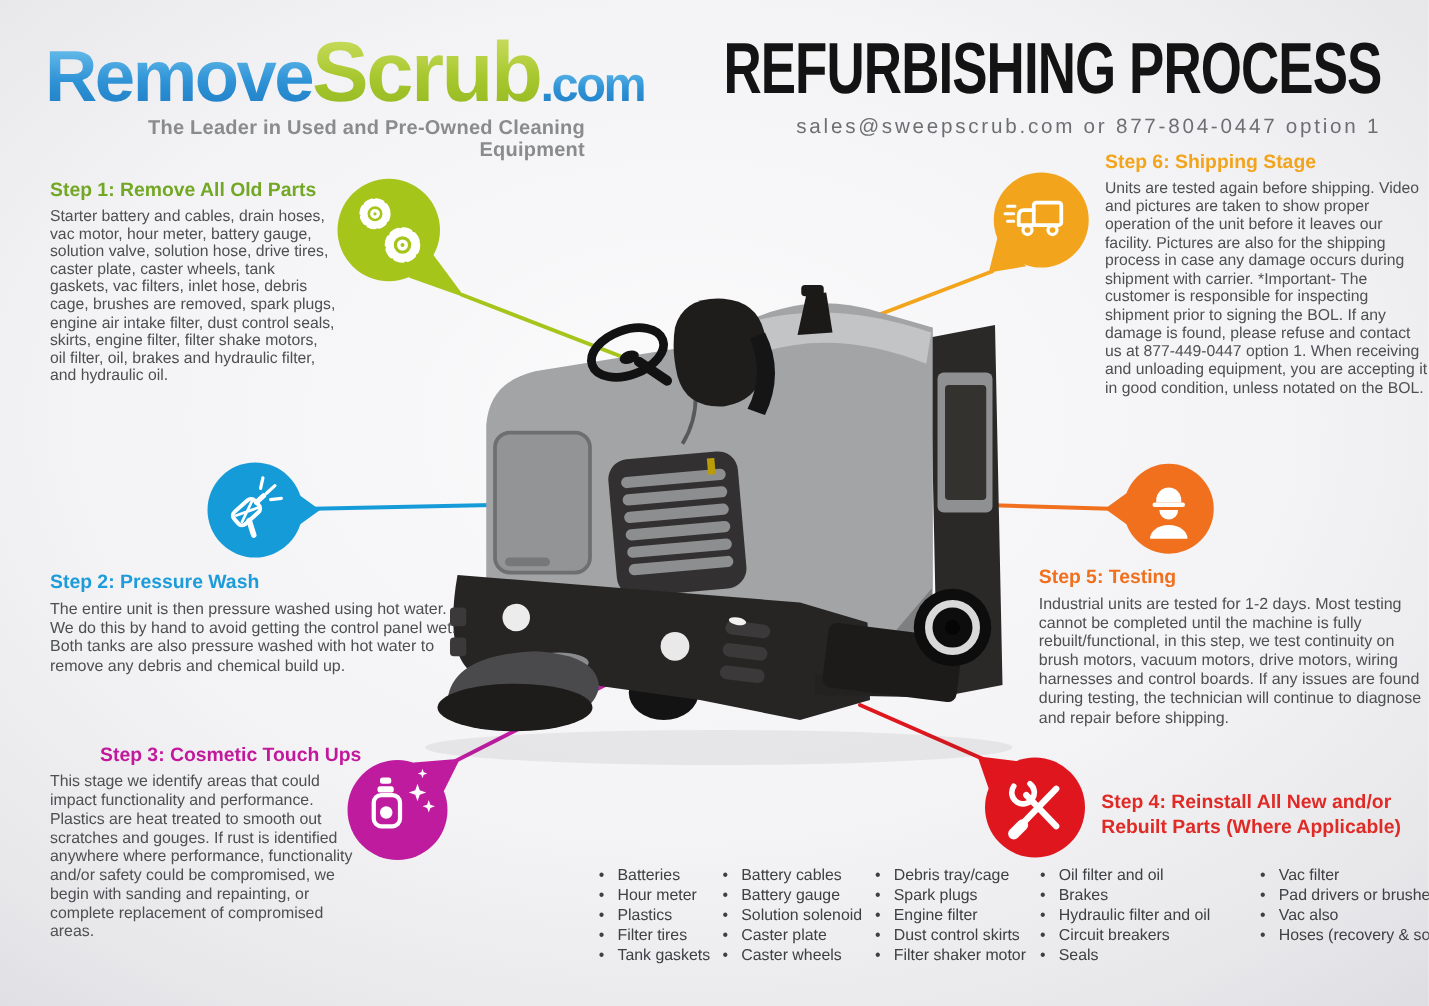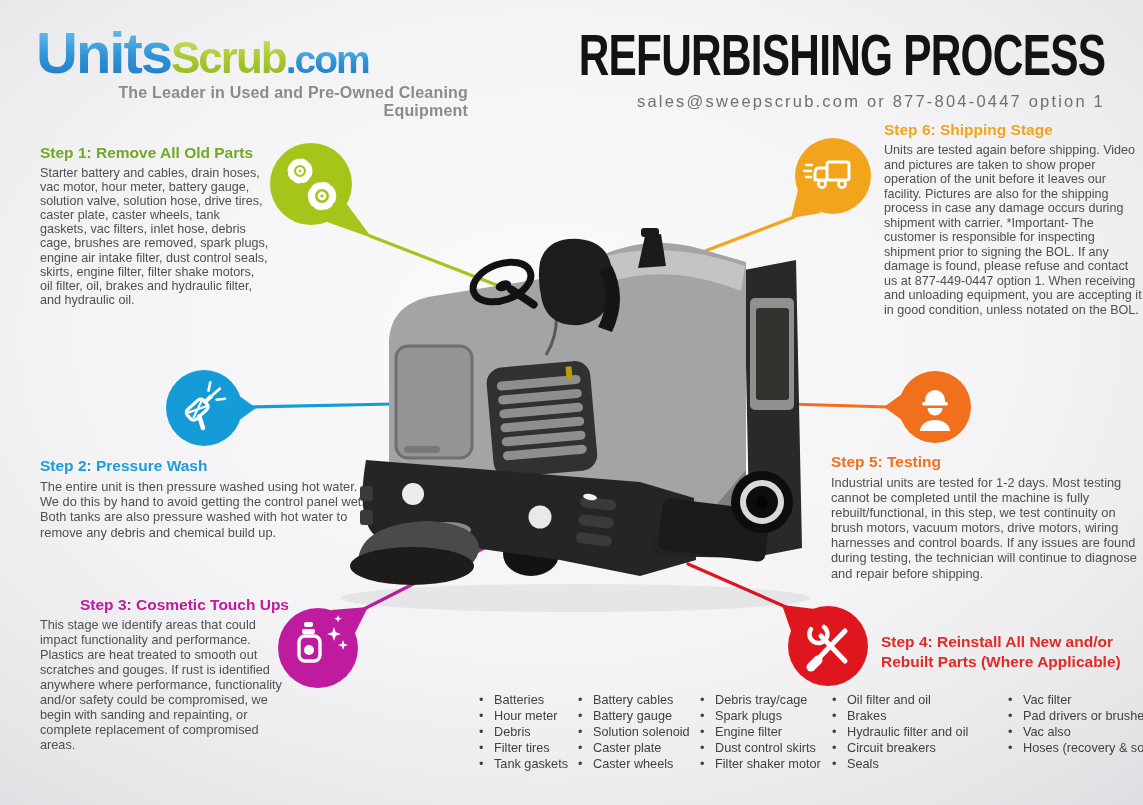--- a/index.html
+++ b/index.html
@@ -13,21 +13,21 @@
 
   
   .logo{left:36px;top:24px;width:432px;}
   .logo-line{white-space:nowrap;letter-spacing:-2px;font-weight:bold;line-height:1;}
   .logo-sweep,.logo-com{
     background:linear-gradient(#6cc0ec 10%, #2f93d6 55%, #1b79c0 100%);
     -webkit-background-clip:text;background-clip:text;color:transparent;-webkit-text-fill-color:transparent;
   }
   .logo-sweep{font-size:58px;}
   .logo-scrub{
-    font-size:44px;
+    font-size:68px;
     background:linear-gradient(#cde065 5%, #a8c72e 55%, #8fb51e 100%);
     -webkit-background-clip:text;background-clip:text;color:transparent;-webkit-text-fill-color:transparent;
   }
   .logo-com{font-size:39px;}
   .logo-tagline{margin-top:2px;font-size:16px;font-weight:bold;color:#8a8b8d;text-align:right;letter-spacing:.2px;}
 
   .titleblock{right:38px;top:26px;text-align:right;}
   .page-title{
     margin:0;display:inline-block;font-size:58px;font-weight:bold;color:#131313;
     letter-spacing:-1px;line-height:1;transform:scaleX(.73);transform-origin:100% 0;white-space:nowrap;
@@ -226,21 +226,21 @@
         <rect x="827" y="162" width="22" height="18" rx="2" stroke-width="3"></rect>
         <path d="M827,168 L819,168 Q815,168 815,173 L815,180 L827,180" stroke-width="3"></path>
         <circle cx="822" cy="184" r="3.6" stroke-width="2.6"></circle>
         <circle cx="842" cy="184" r="3.6" stroke-width="2.6"></circle>
         <path d="M806,165 L812,165 M804,171 L811,171 M806,177 L811,177" stroke-width="2.4"></path>
       </g>
     </g>
   </svg>
 
   <div class="txt logo">
-    <div class="logo-line"><span class="logo-sweep">Units</span><span class="logo-scrub">Scrub</span><span class="logo-com">.com</span></div>
+    <div class="logo-line"><span class="logo-sweep">Remove</span><span class="logo-scrub">Scrub</span><span class="logo-com">.com</span></div>
     <div class="logo-tagline">The Leader in Used and Pre-Owned Cleaning Equipment</div>
   </div>
 
   <div class="txt titleblock">
     <h1 class="page-title">REFURBISHING PROCESS</h1>
     <div class="contact-line">sales@sweepscrub.com or 877-804-0447 option 1</div>
   </div>
 
   <section class="txt step s1">
     <h2>Step 1: Remove All Old Parts</h2>
@@ -267,21 +267,21 @@
   </section>
 
   <section class="txt step s6">
     <h2>Step 6: Shipping Stage</h2>
     <p>Units are tested again before shipping. Video and pictures are taken to show proper operation of the unit before it leaves our facility. Pictures are also for the shipping process in case any damage occurs during shipment with carrier. *Important- The customer is responsible for inspecting shipment prior to signing the BOL. If any damage is found, please refuse and contact us at 877-449-0447 option 1. When receiving and unloading equipment, you are accepting it in good condition, unless notated on the BOL.</p>
   </section>
 
   <ul class="txt parts-col c1">
     <li>Batteries</li>
     <li>Hour meter</li>
-    <li>Debris</li>
+    <li>Plastics</li>
     <li>Filter tires</li>
     <li>Tank gaskets</li>
   </ul>
   <ul class="txt parts-col c2">
     <li>Battery cables</li>
     <li>Battery gauge</li>
     <li>Solution solenoid</li>
     <li>Caster plate</li>
     <li>Caster wheels</li>
   </ul>

